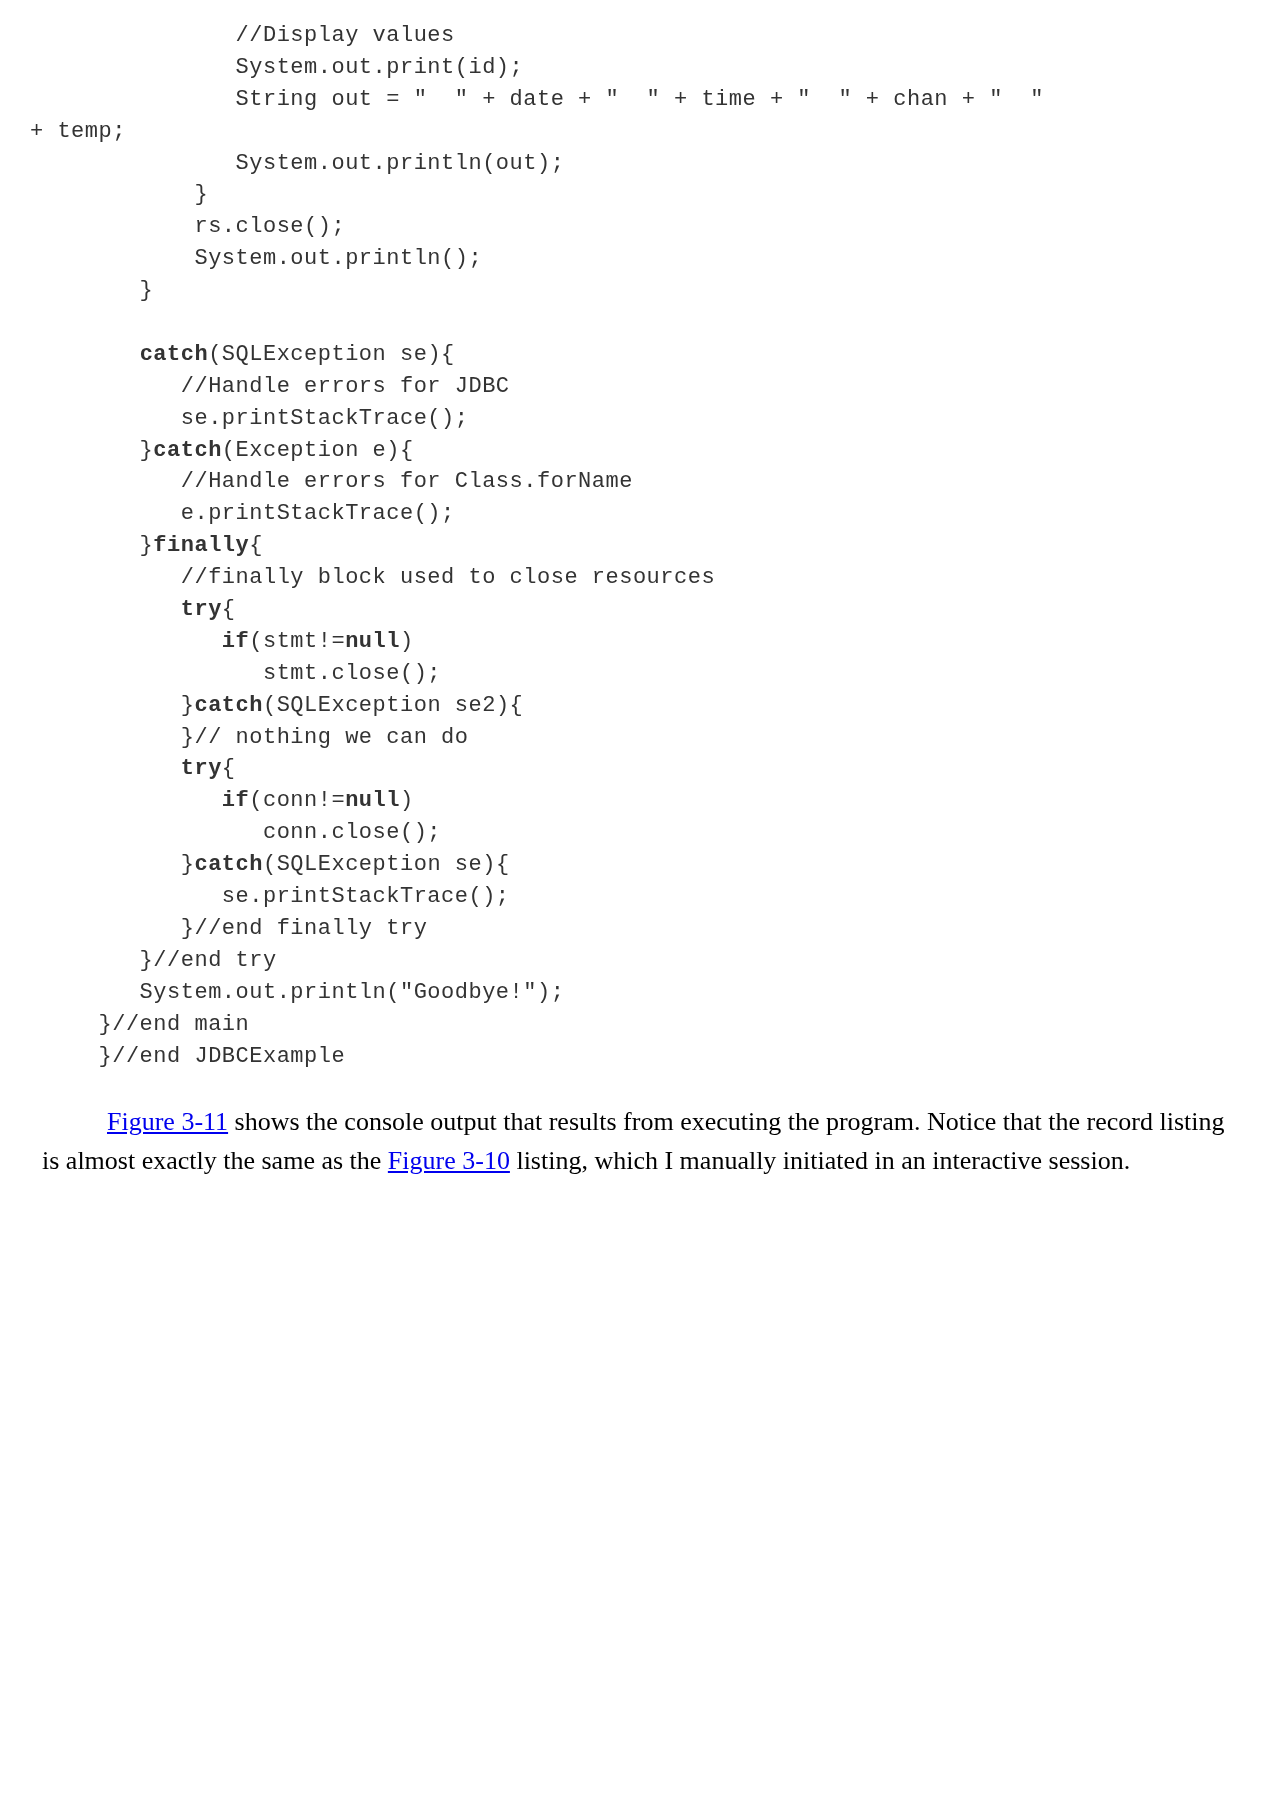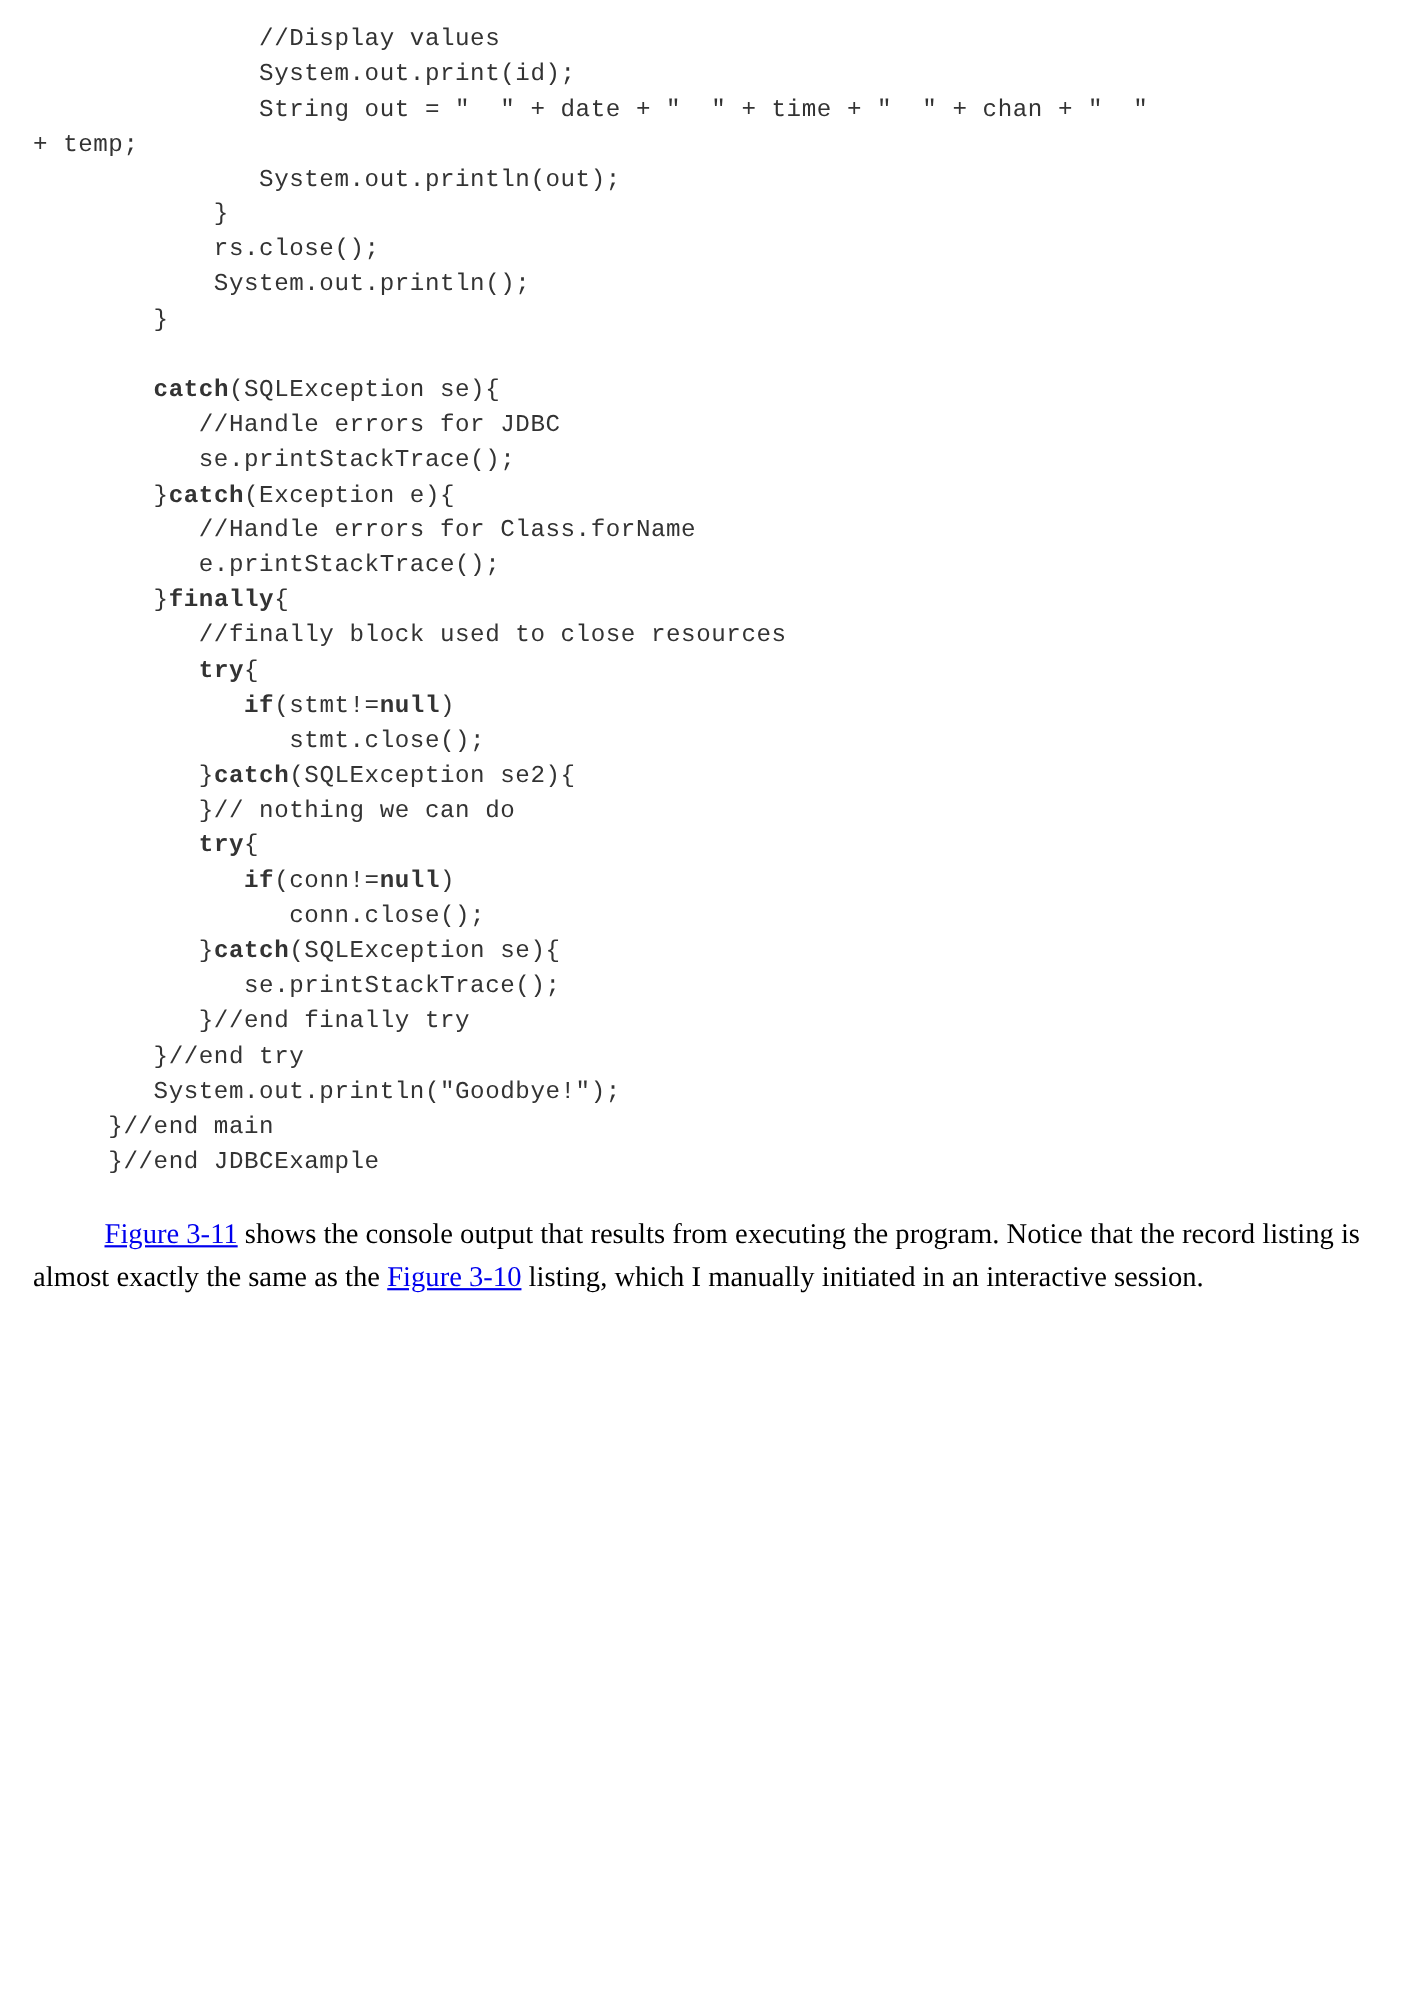--- a/index.html
+++ b/index.html
@@ -20,21 +20,21 @@
       line-height: 1.45;
       color: #333;
       margin-bottom: 30px;
       letter-spacing: 0.5px;
     }
     .code-block b {
       font-weight: bold;
     }
     .paragraph {
       text-indent: 2.5em;
-      margin: 0;
+      margin: 12px;
       color: #000;
     }
     a {
       color: #0000ee;
       text-decoration: underline;
     }
   </style>
 </head>
 <body>
 

